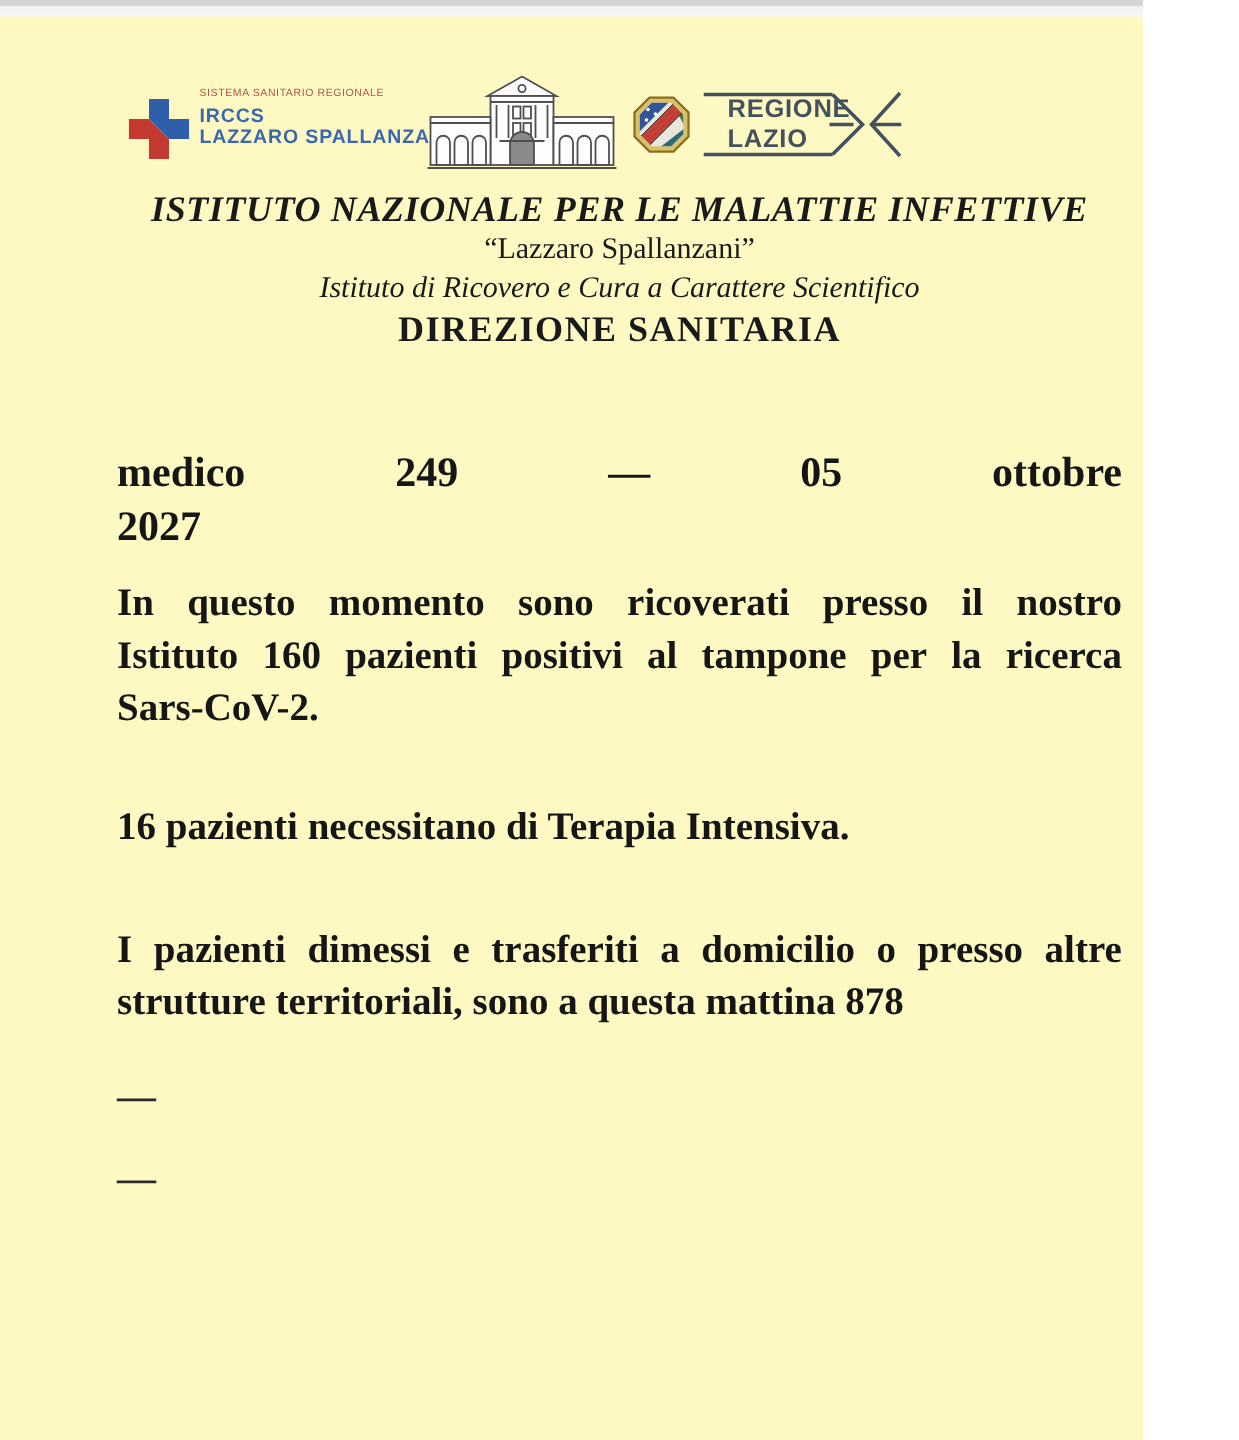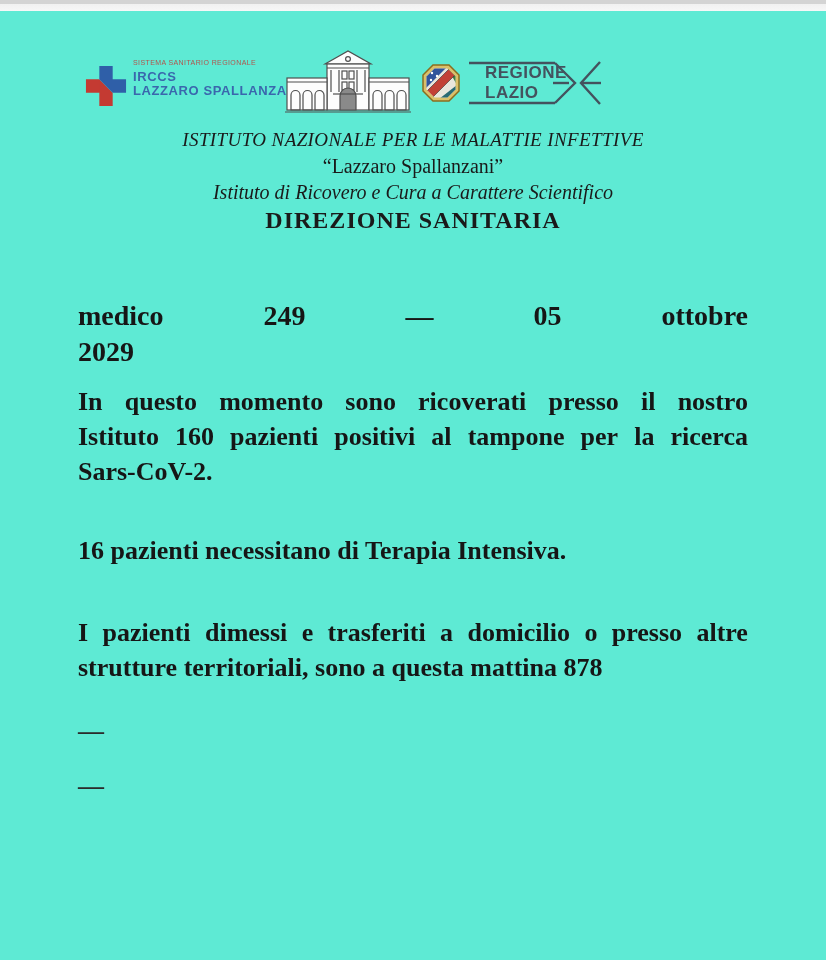--- a/index.html
+++ b/index.html
@@ -3,21 +3,21 @@
 <meta charset="utf-8">
 <style>
   * { margin: 0; padding: 0; box-sizing: border-box; }
   html, body { background: #ffffff; }
   body {
     width: 826px; height: 960px;
     font-family: "Liberation Serif", serif;
     color: #1a1a1a;
     overflow: hidden;
   }
-  .page { width: 826px; height: 960px; background: #5eead4; position: relative; }
+  .page { width: 762px; height: 960px; background: #fef9c3; position: relative; }
   .top-strip {
     height: 11px; width: 100%;
     background: linear-gradient(#d4d4d4 0, #d4d4d4 4px, #f1f1f1 4px, #f7f7f7 100%);
   }
   .content { width: 670px; margin-left: 78px; }
 
   
   .logos-row { display: flex; align-items: flex-start; margin-top: 36px; height: 70px; }
   .irccs-logo { margin-left: 7px; width: 190px; display: flex; margin-top: 18px; }
   .cross-wrap { width: 42px; height: 42px; flex: 0 0 auto; }
@@ -28,21 +28,21 @@
   .building-wrap { width: 130px; height: 70px; margin-left: 8px; }
   .regione-logo { margin-left: 8px; display: flex; margin-top: 12px; align-items: center; }
   .emblem-wrap { width: 40px; height: 40px; flex: 0 0 auto; }
   .regione-mark { position: relative; width: 132px; height: 48px; margin-left: 8px; }
   .regione-mark svg.chev { position: absolute; inset: 0; }
   .regione-text { position: absolute; left: 16px; top: 4px; font-family: "Liberation Sans", sans-serif; font-weight: bold; color: #44525e; }
   .regione-text .rg-line { font-size: 17px; line-height: 20px; letter-spacing: 0.5px; }
 
   
   .institute { text-align: center; margin-top: 10px; }
-  .inst1 { font-size: 19px; font-weight: normal; font-style: italic; letter-spacing: 0.4px; line-height: 26px; }
+  .inst1 { font-size: 24px; font-weight: bold; font-style: italic; letter-spacing: 0.4px; line-height: 26px; }
   .inst2 { font-size: 20px; line-height: 26px; }
   .inst3 { font-size: 20px; font-style: italic; line-height: 26px; }
   .inst4 { font-size: 24px; font-weight: bold; letter-spacing: 1px; line-height: 28px; margin-top: 1px; }
 
   
   .bulletin { margin-top: 64px; font-weight: bold; color: #161616; }
   .b-title { font-size: 28px; line-height: 36px; margin-bottom: 14px; }
   .para { font-size: 26px; line-height: 35px; }
   .para-1 { margin-bottom: 44px; }
   .para-2 { margin-bottom: 47px; }
@@ -156,21 +156,21 @@
 
     <div class="bulletin">
       <div class="b-title">
           <div class="jline">
             <span>medico</span>
             <span>249</span>
             <span>—</span>
             <span>05</span>
             <span>ottobre</span>
           </div>
-          <div>2029</div>
+          <div>2027</div>
         </div>
       <div class="para para-1">
           <div class="jline">
             <span>In</span>
             <span>questo</span>
             <span>momento</span>
             <span>sono</span>
             <span>ricoverati</span>
             <span>presso</span>
             <span>il</span>

